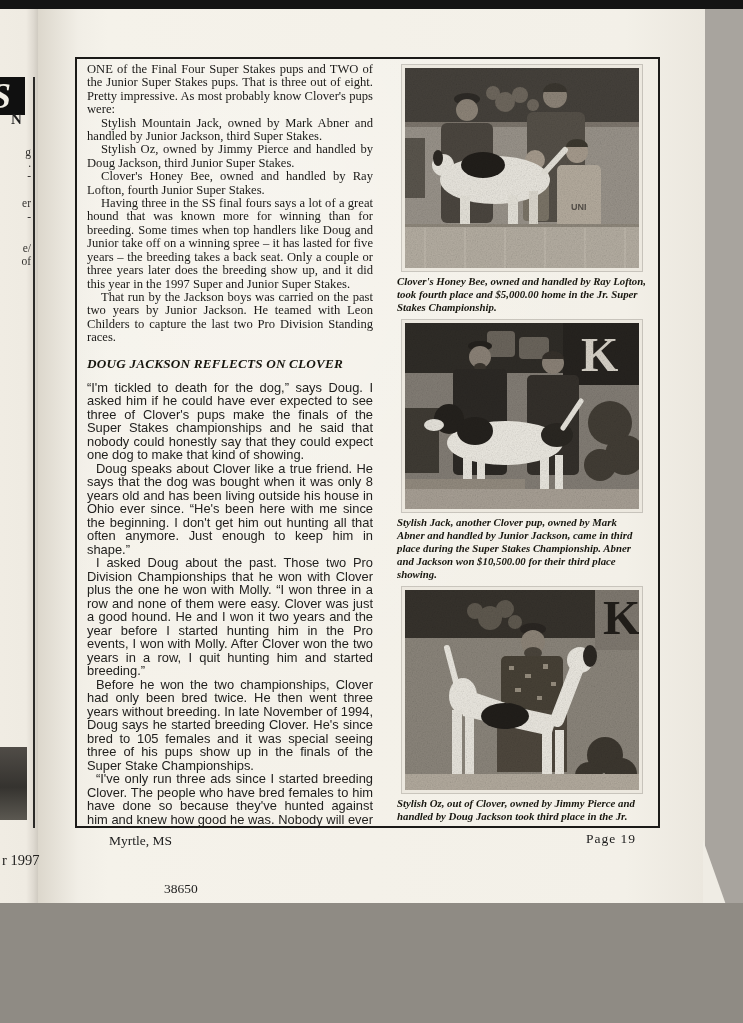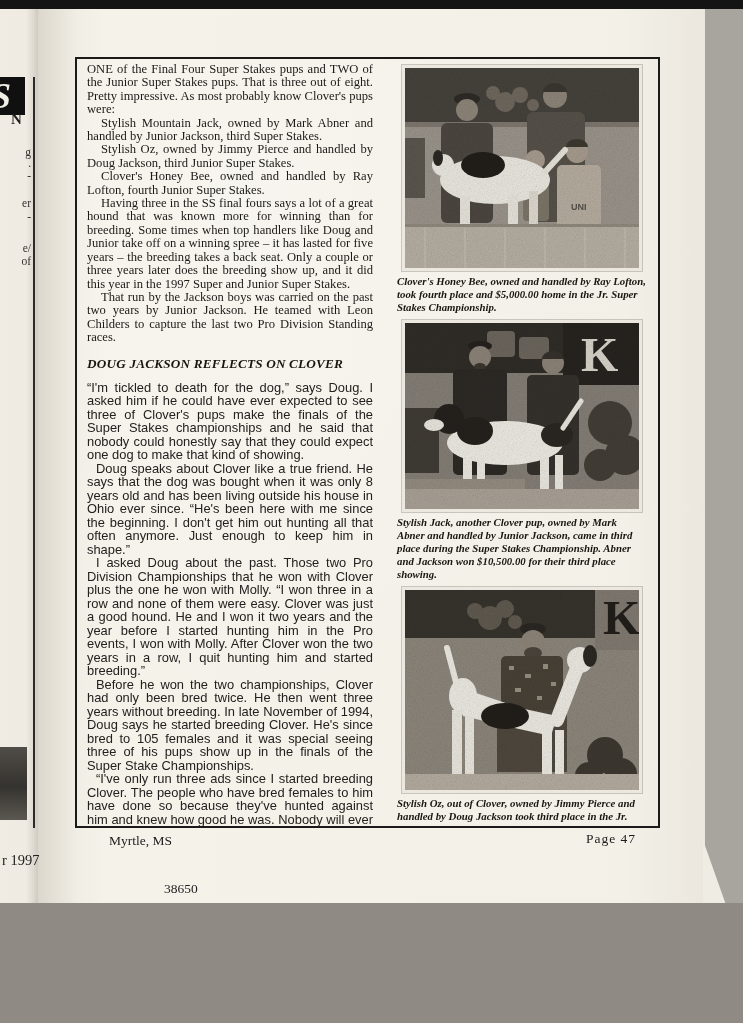--- a/index.html
+++ b/index.html
@@ -277,21 +277,21 @@
             <rect width="234" height="200" filter="url(#g3)" opacity=".38" style="mix-blend-mode:multiply"></rect>
           </svg>
         </div>
         <p class="photo-caption">Stylish Oz, out of Clover, owned by Jimmy Pierce and handled by Doug Jackson took third place in the Jr. Super Stakes Championship.  Third place paid $7,500.00.</p>
 
       </div>
     </div>
 
     <span class="city">Myrtle, MS</span>
     <span class="zip">38650</span>
-    <span class="pageno">Page 47</span>
+    <span class="pageno">Page 19</span>
   </div>
 
   <div class="corner-wedge"></div>
 
   <div class="s-box">S</div>
   <div class="n-letter">N</div>
   <span class="frag frag0">g</span>
   <span class="frag frag1">.</span>
   <span class="frag frag2">-</span>
   <span class="frag frag3">er</span>

